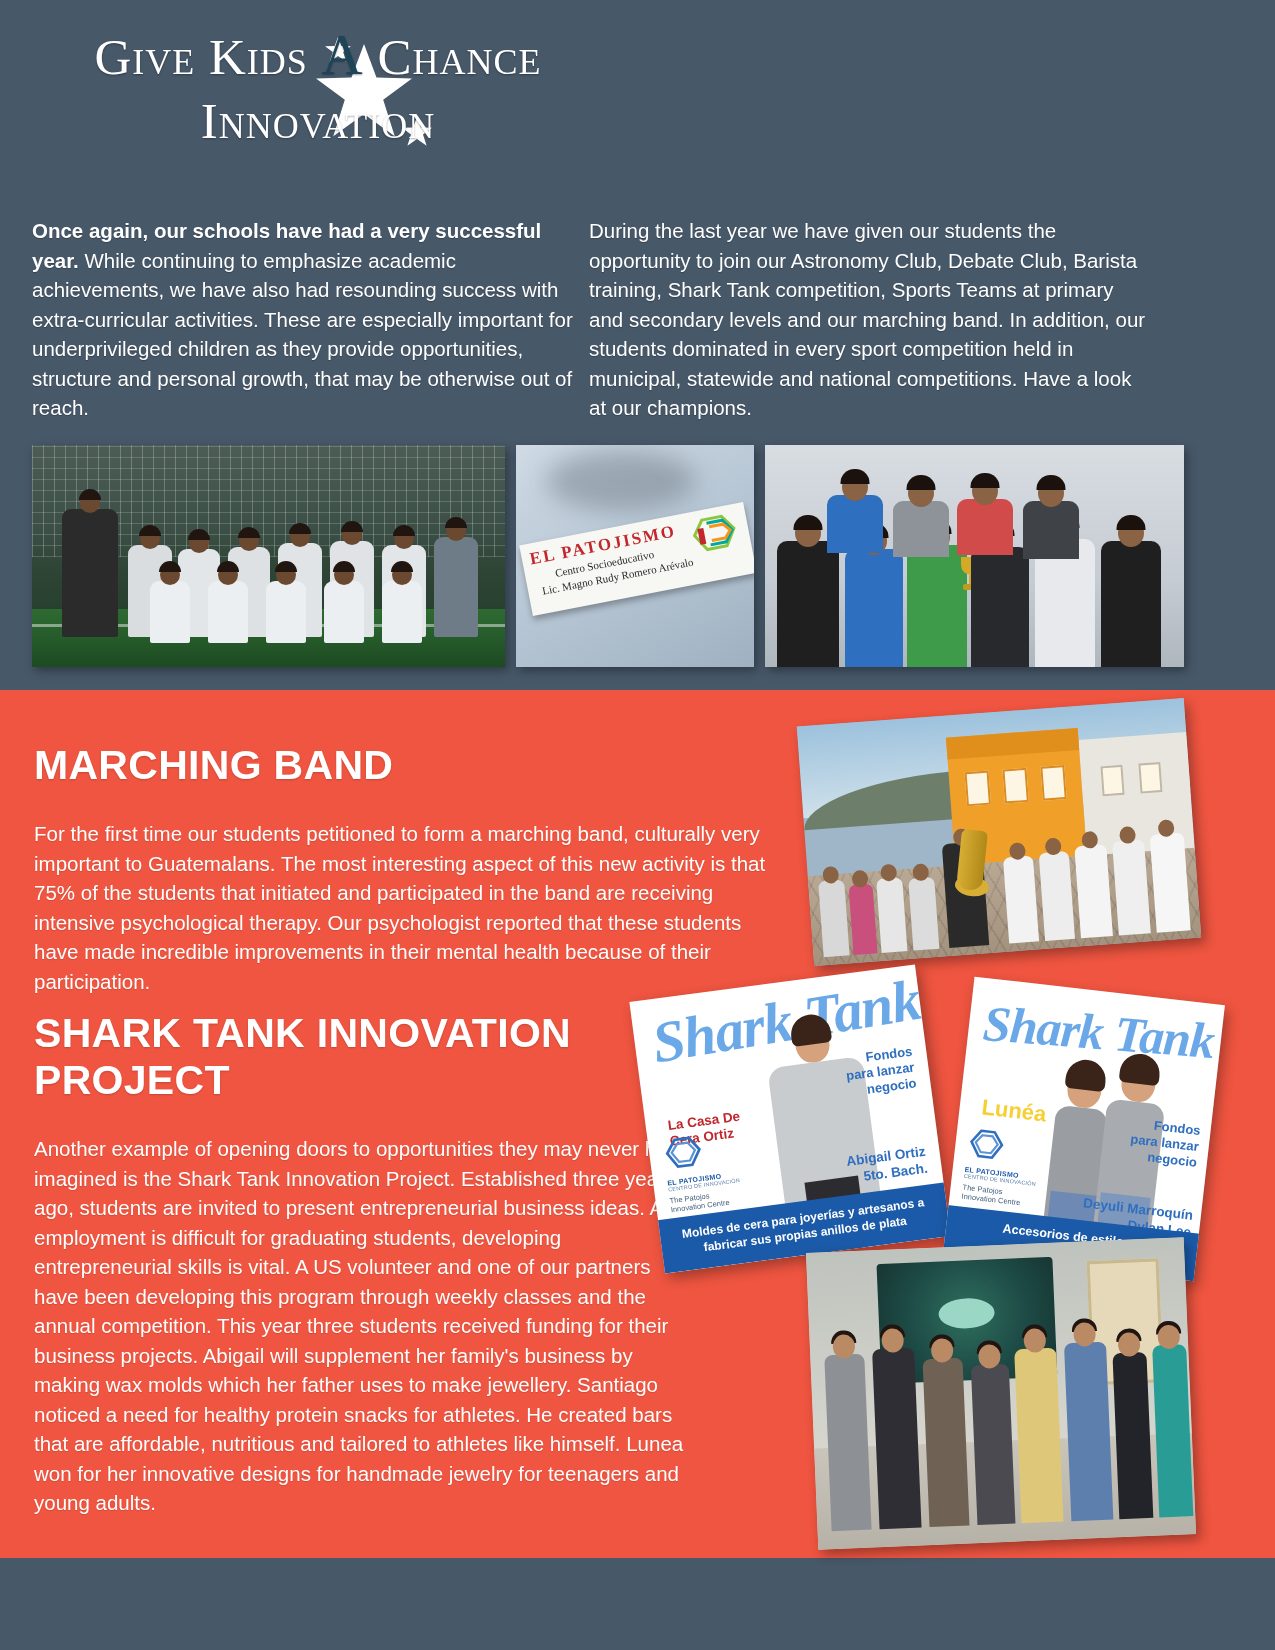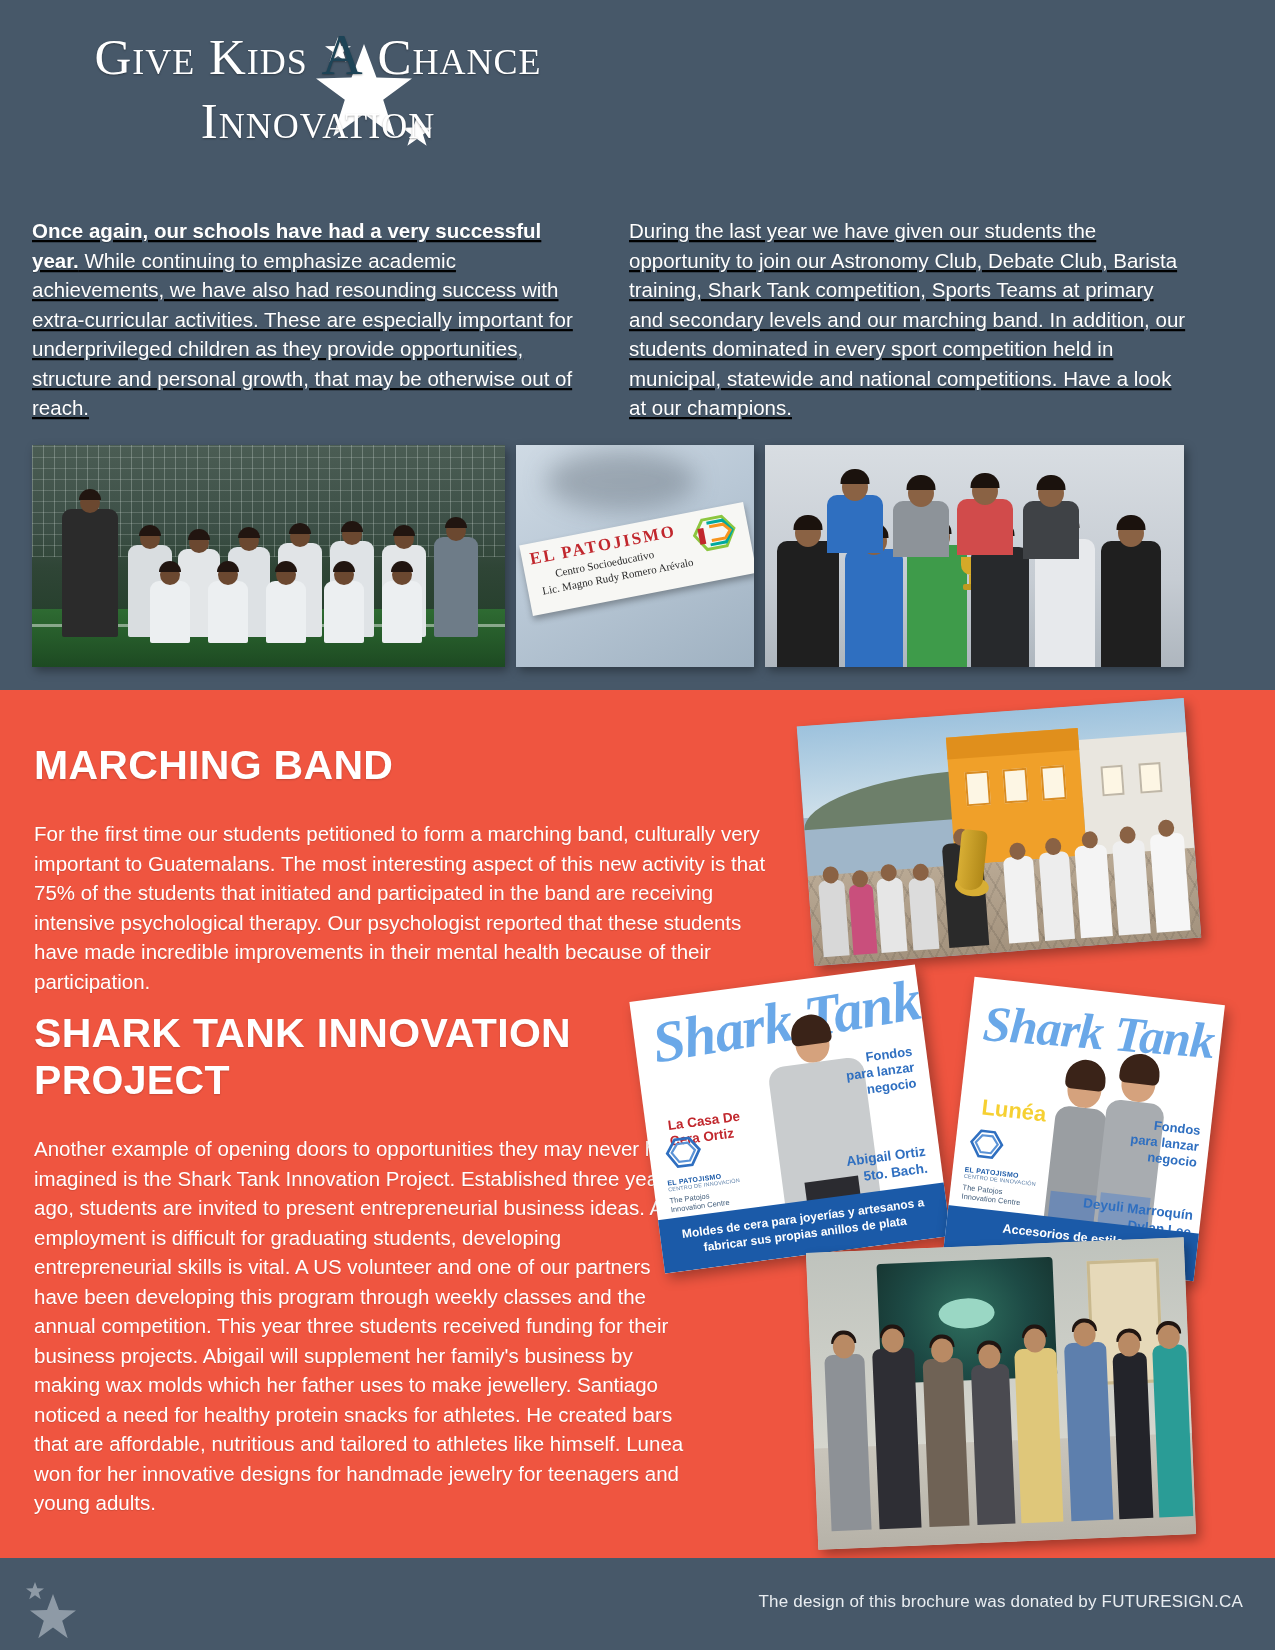--- a/index.html
+++ b/index.html
@@ -94,22 +94,20 @@
     padding: 9px 0 10px 0;
     white-space: nowrap;
     text-shadow: 0 1px 2px rgba(0,0,0,.3);
   }
 
   
   .intro {
     position: relative;
     padding: 26px 32px 0 32px;
     display: flex;
-    gap: 40px;
-    text-decoration: underline;
   }
   .intro p {
     color: #ffffff;
     font-size: 20.5px;
     line-height: 29.5px;
     width: 557px;
     text-shadow: 0 1px 1px rgba(0,0,0,.25);
   }
   .intro p b { font-weight: bold; }
 
@@ -601,19 +599,14 @@
             <i class="h"></i>
           </div>
         <div class="pgp" style="left:342px;width:34px;height:172px;background:#2a9c96;">
             <i class="hr"></i>
             <i class="h"></i>
           </div>
       </div>
     </div>
   </div>
 
-  <div class="footer">
-    <div class="footer-star-big"></div>
-    <div class="footer-star-sm"></div>
-    <div class="footer-text">The design of this brochure was donated by FUTURESIGN.CA</div>
-  </div>
 
 </div>
 
 </body></html>

